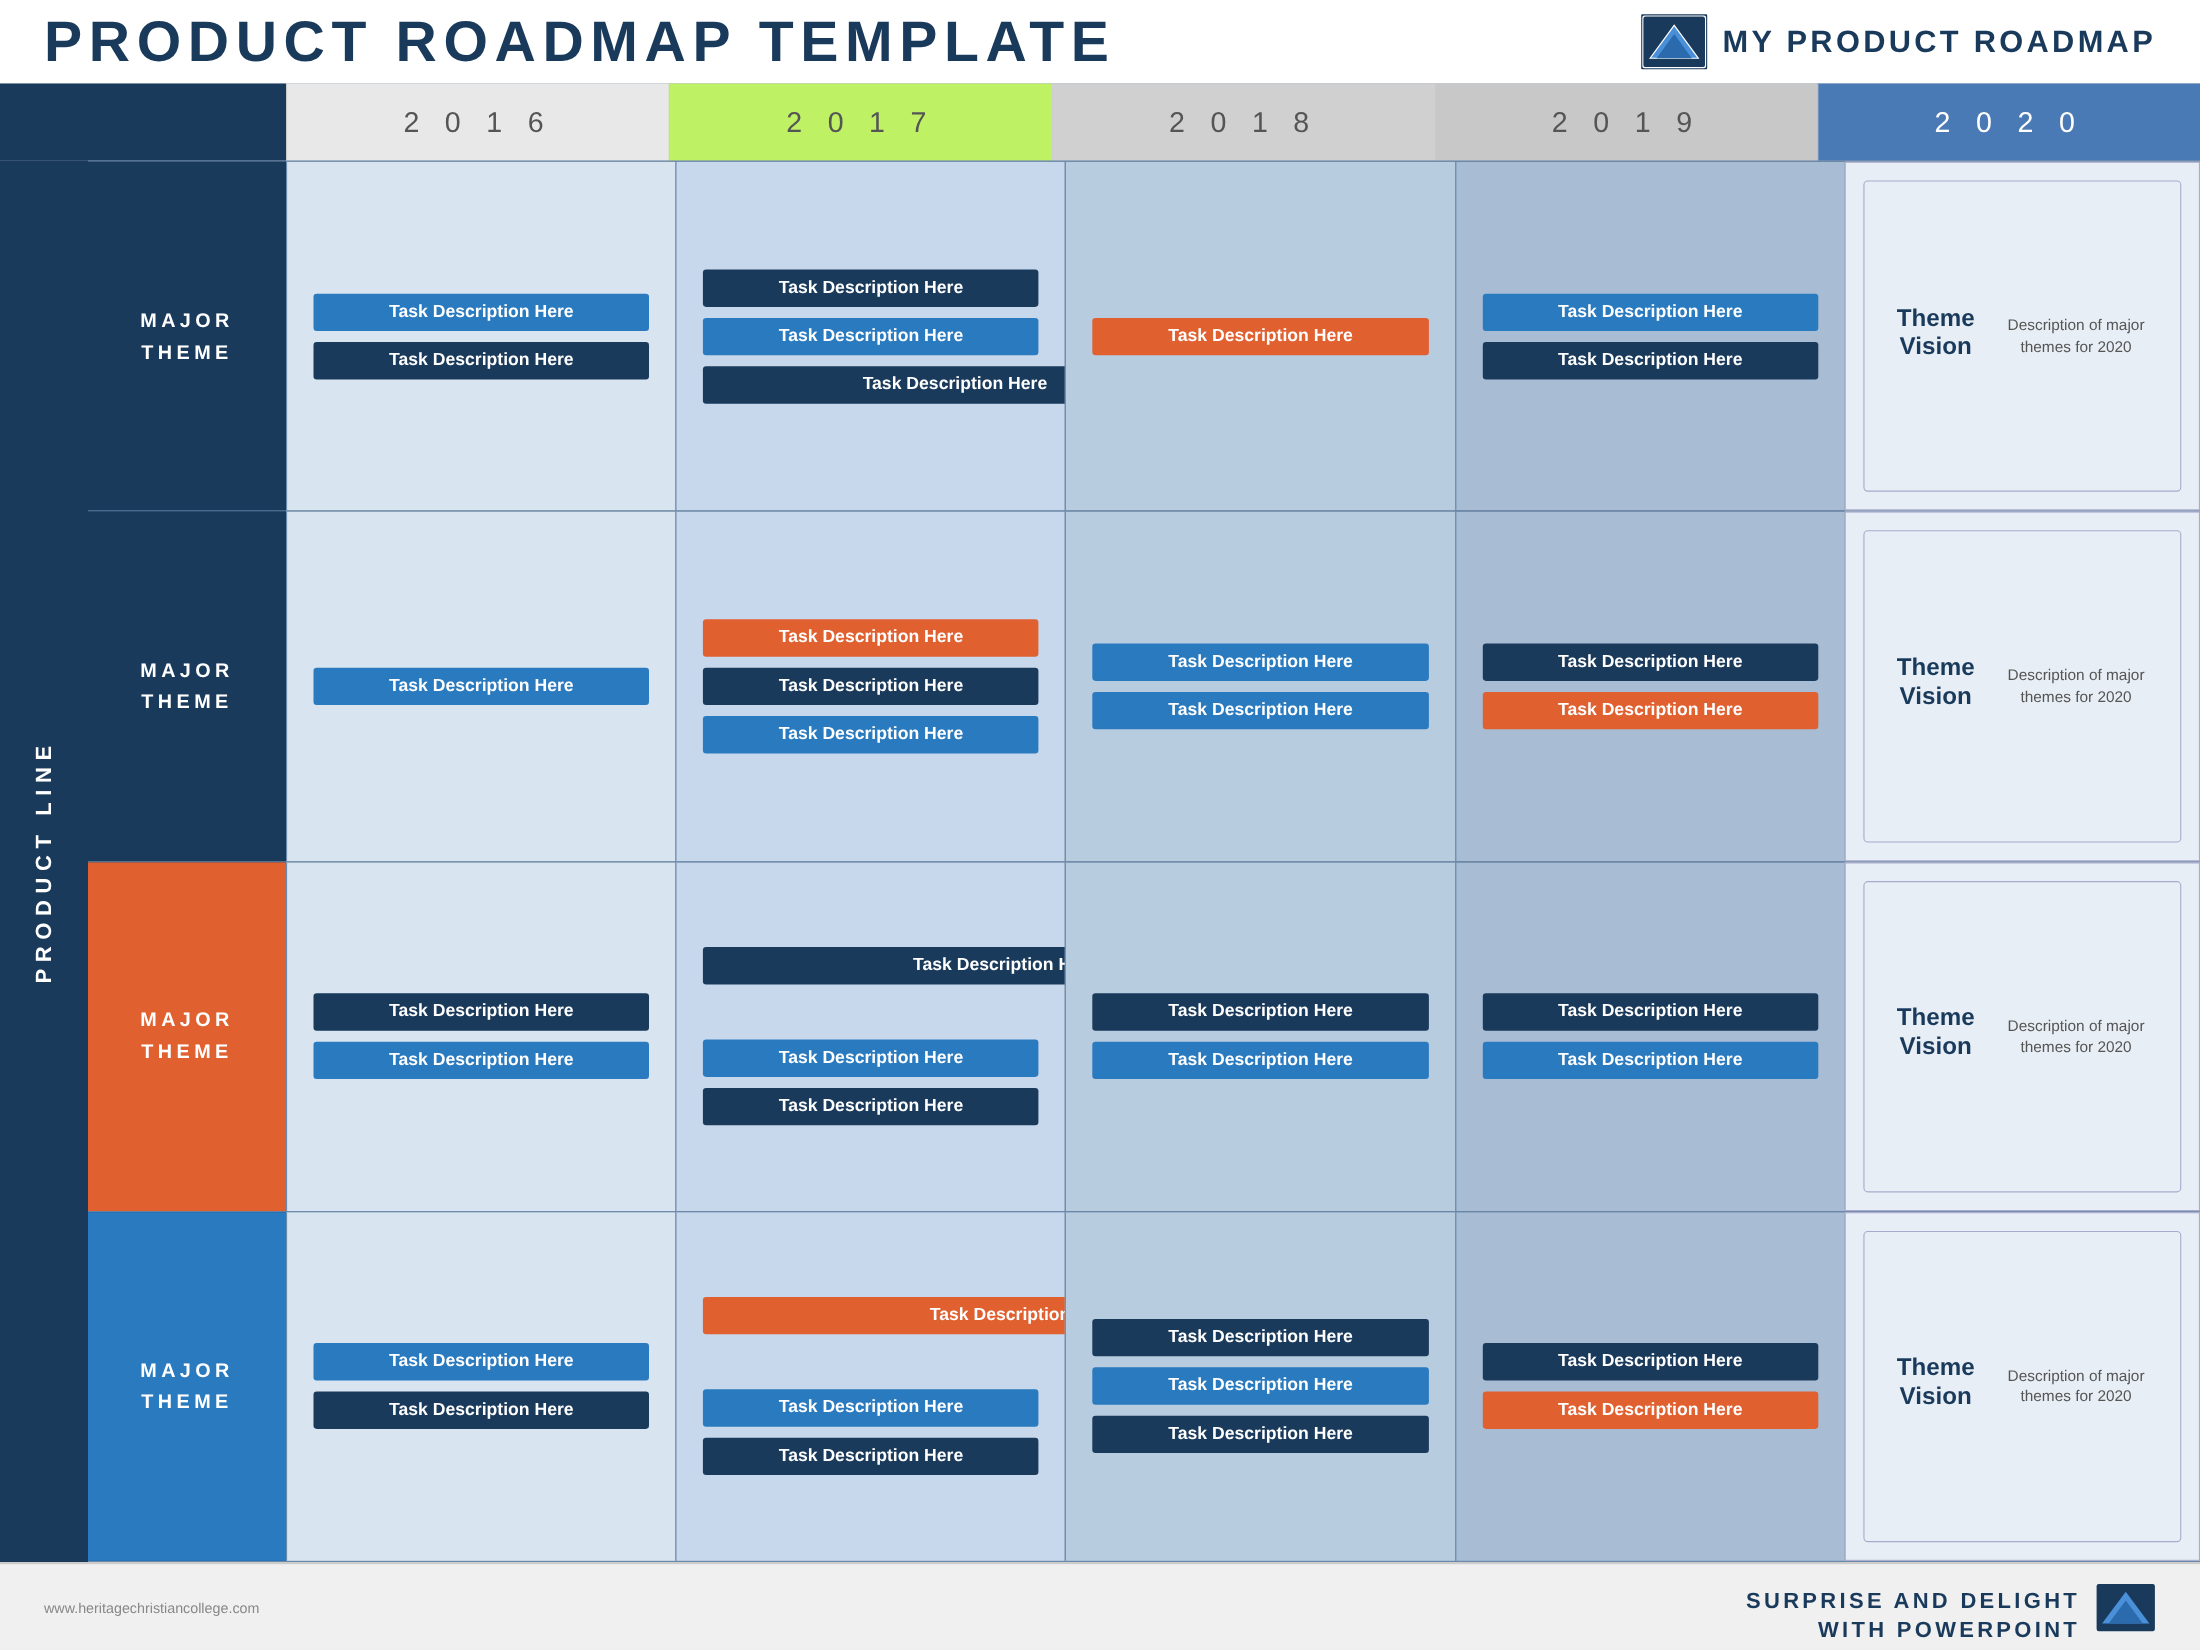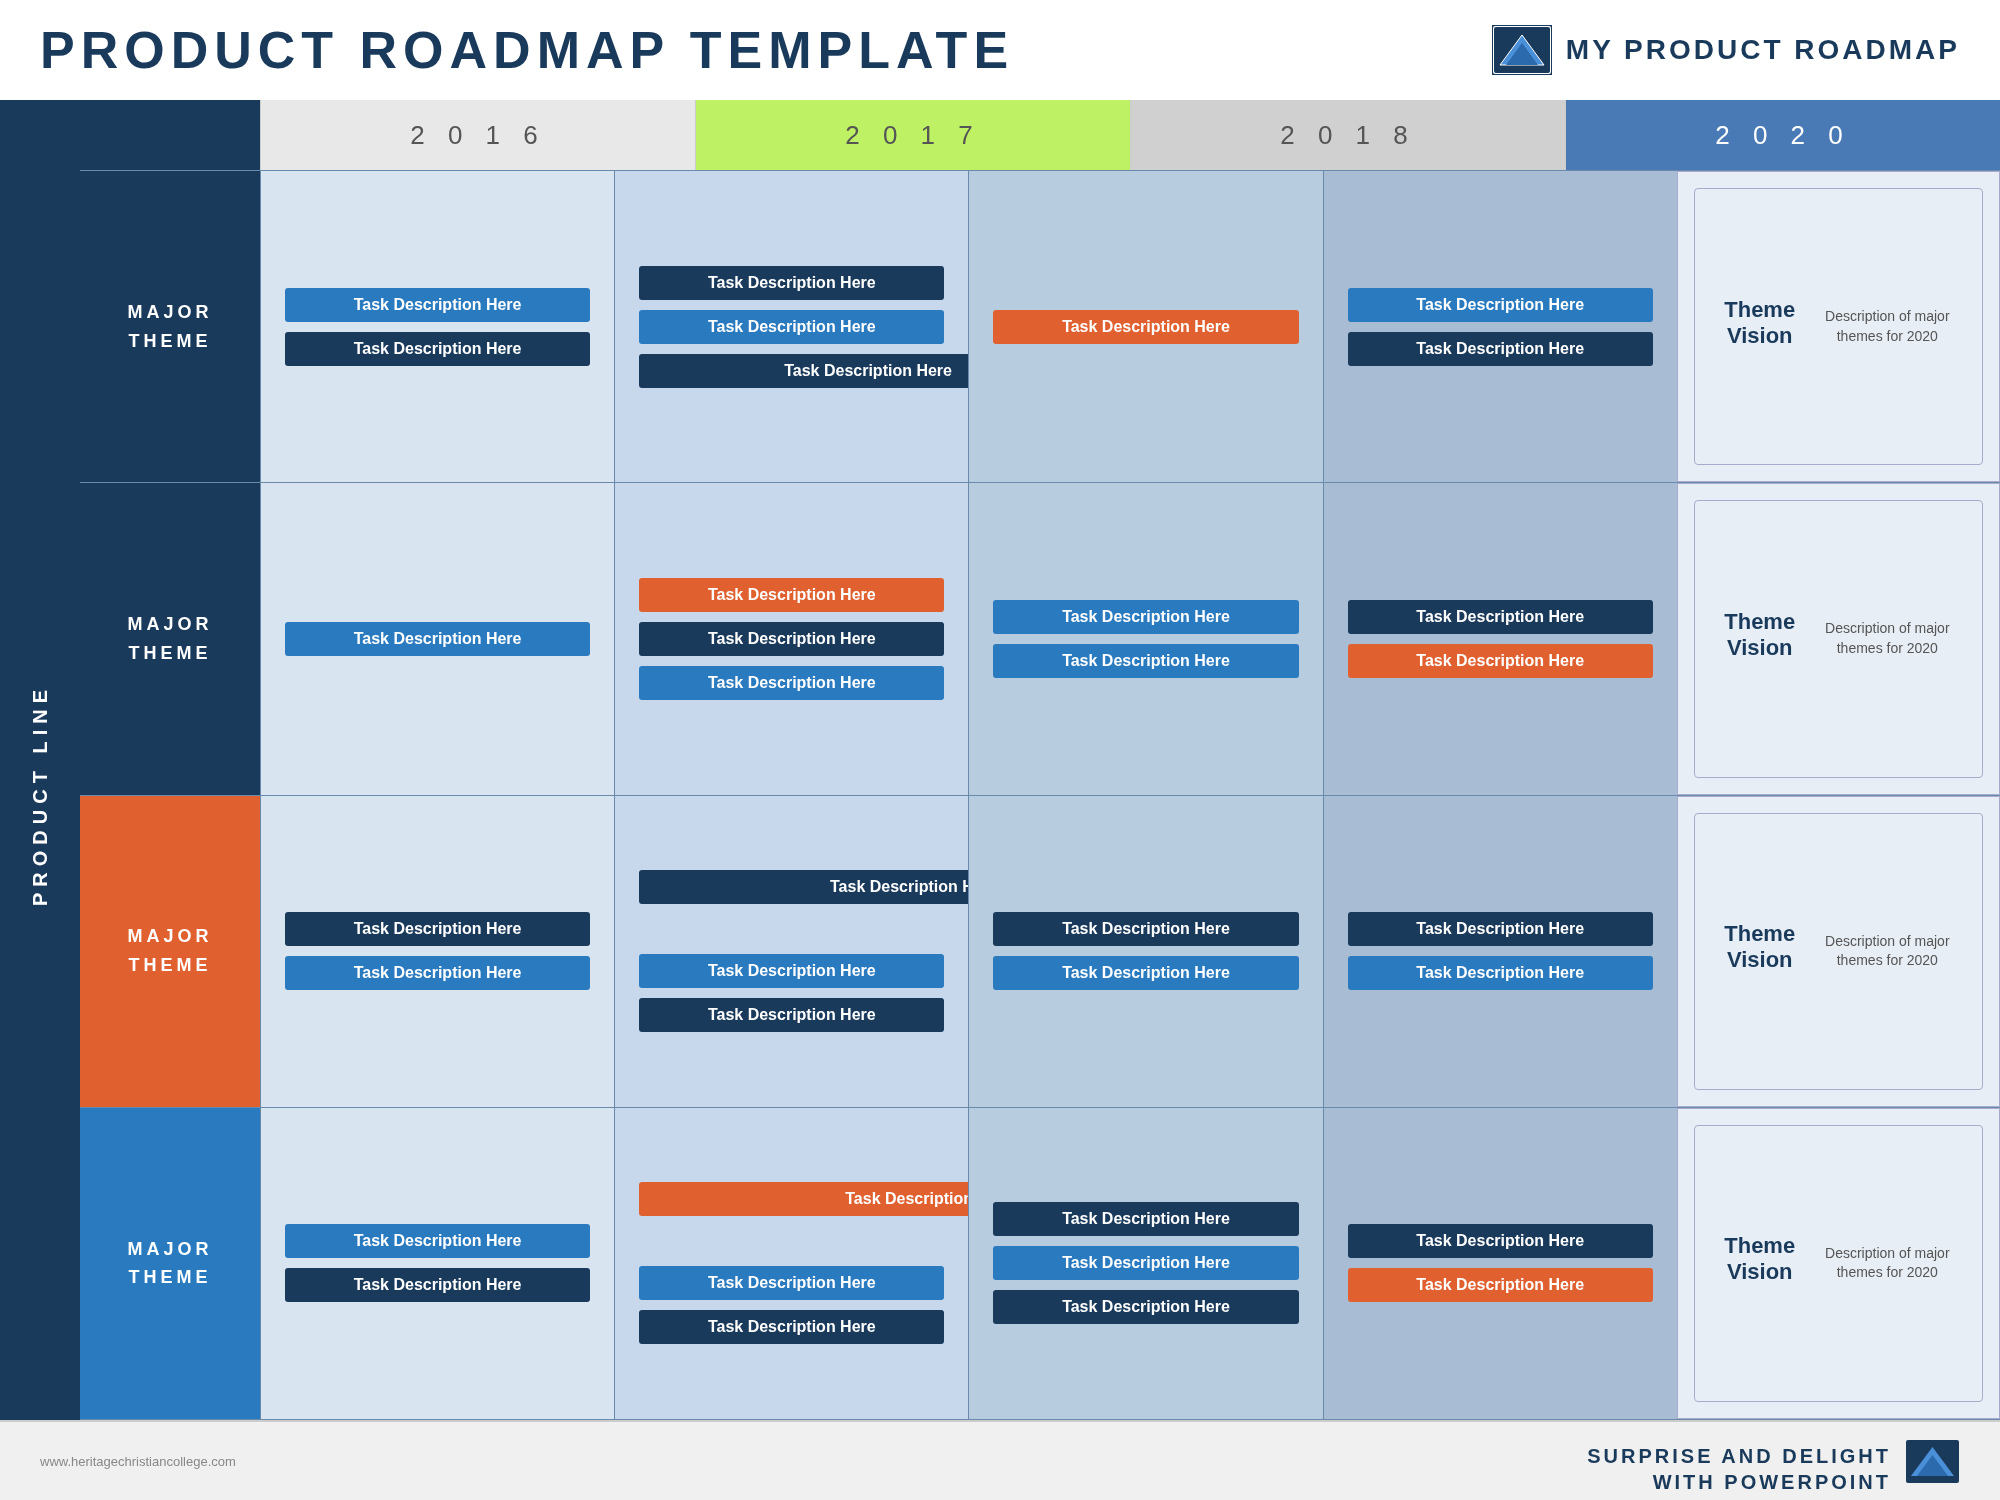--- a/index.html
+++ b/index.html
@@ -19,21 +19,21 @@
       flex-direction: column;
     }
 
     
     .header {
       display: flex;
       align-items: center;
       justify-content: space-between;
       padding: 18px 40px;
       background: #ffffff;
-      height: 100px;
+      height: 76px;
     }
 
     .header-title {
       font-size: 52px;
       font-weight: 900;
       letter-spacing: 6px;
       color: #1a3a5c;
       text-transform: uppercase;
     }
 
@@ -282,20 +282,21 @@
       <div class="header-brand">MY PRODUCT ROADMAP</div>
     </div>
   </div>
 
   <div class="year-header-row">
     <div class="row-label-spacer"></div>
     <div class="theme-label-spacer"></div>
     <div class="year-cell year-2016">2 0 1 6</div>
     <div class="year-cell year-2017">2 0 1 7</div>
     <div class="year-cell year-2018">2 0 1 8</div>
+    <div class="year-cell year-2019">2 0 1 9</div>
     <div class="year-cell year-2020">2 0 2 0</div>
   </div>
 
   <div class="body-grid">
 
     <div class="product-line-label">
       <span class="product-line-text">PRODUCT LINE</span>
     </div>
 
     <div class="rows-container">

